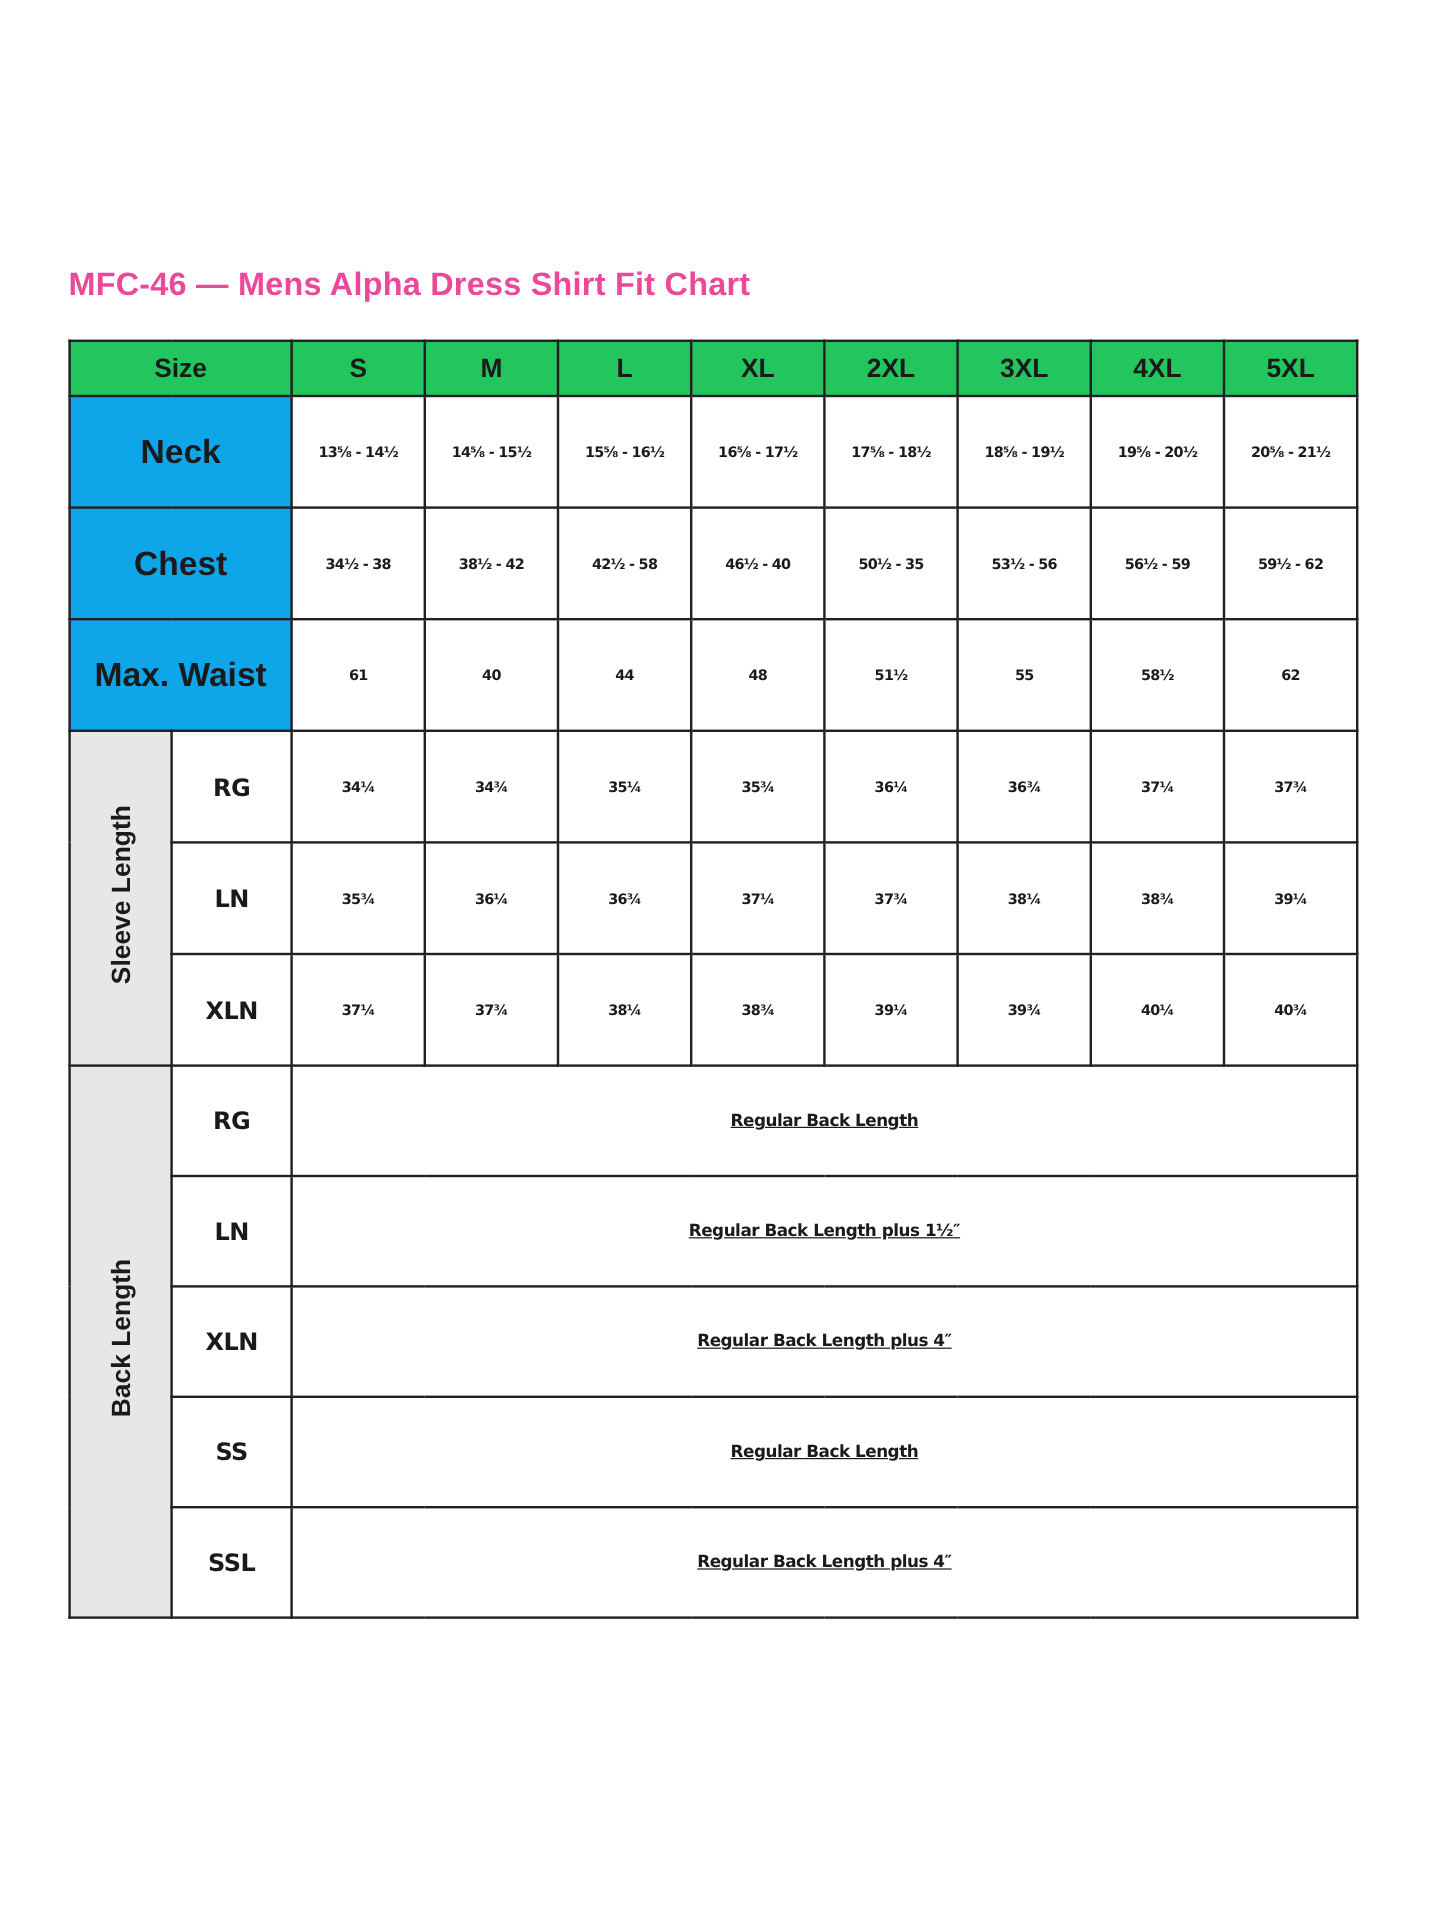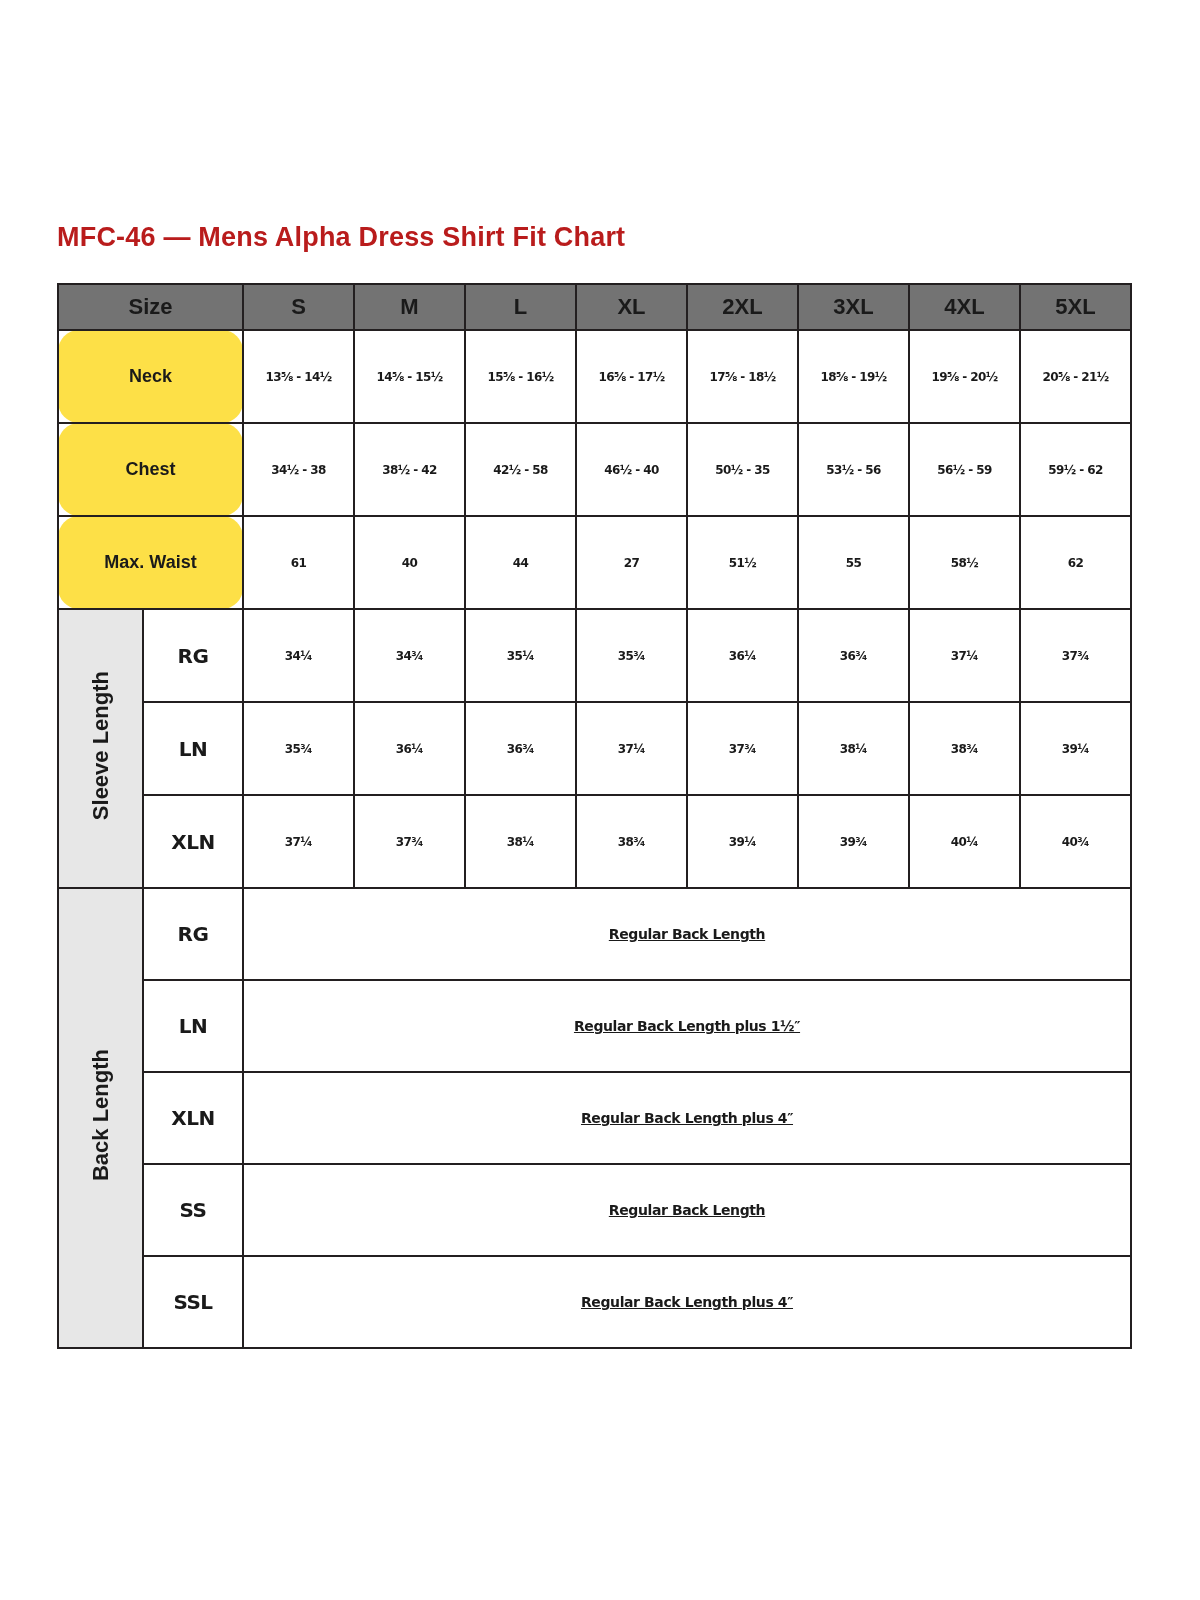--- a/index.html
+++ b/index.html
@@ -17,55 +17,54 @@
     background: #ffffff;
     overflow: hidden;
   }
   .chart-title {
     position: absolute;
     left: 57px;
     top: 222px;
     font-size: 27px;
     font-weight: bold;
     letter-spacing: 0.2px;
-    color: #b91c1c;
+    color: #ec4899;
   }
   table.fit-chart {
     position: absolute;
     left: 57px;
     top: 283px;
     border-collapse: collapse;
     table-layout: fixed;
     width: 1073px;
   }
   .fit-chart th, .fit-chart td {
     border: 2px solid #231f20;
     text-align: center;
     vertical-align: middle;
     padding: 0 2px;
   }
   .fit-chart th.gray {
-    background: #737373;
+    background: #22c55e;
   }
   .size-row { height: 46px; }
   .data-row { height: 93px; }
   .back-row { height: 92px; }
   th.size-th {
     font-size: 22px;
     font-weight: bold;
   }
   th.col-th {
     font-size: 22px;
     font-weight: bold;
   }
   th.row-label {
-    font-size: 18px;
-    font-weight: bold;
-    background: #fde047;
-    border-radius: 21px;
+    font-size: 28px;
+    font-weight: bold;
+    background: #0ea5e9;
   }
   th.group-label {
     background: #e7e7e7;
     font-size: 22px;
     font-weight: bold;
   }
   th.group-label span {
     display: inline-block;
     writing-mode: vertical-rl;
     transform: rotate(180deg);
@@ -150,21 +149,21 @@
       <td class="value">53½ - 56</td>
       <td class="value">56½ - 59</td>
       <td class="value">59½ - 62</td>
     </tr>
 
     <tr class="data-row">
       <th class="row-label" colspan="2">Max. Waist</th>
       <td class="value">61</td>
       <td class="value">40</td>
       <td class="value">44</td>
-      <td class="value">27</td>
+      <td class="value">48</td>
       <td class="value">51½</td>
       <td class="value">55</td>
       <td class="value">58½</td>
       <td class="value">62</td>
     </tr>
 
     <tr class="data-row">
       <th class="group-label" rowspan="3">
         <span>Sleeve Length</span>
       </th>

